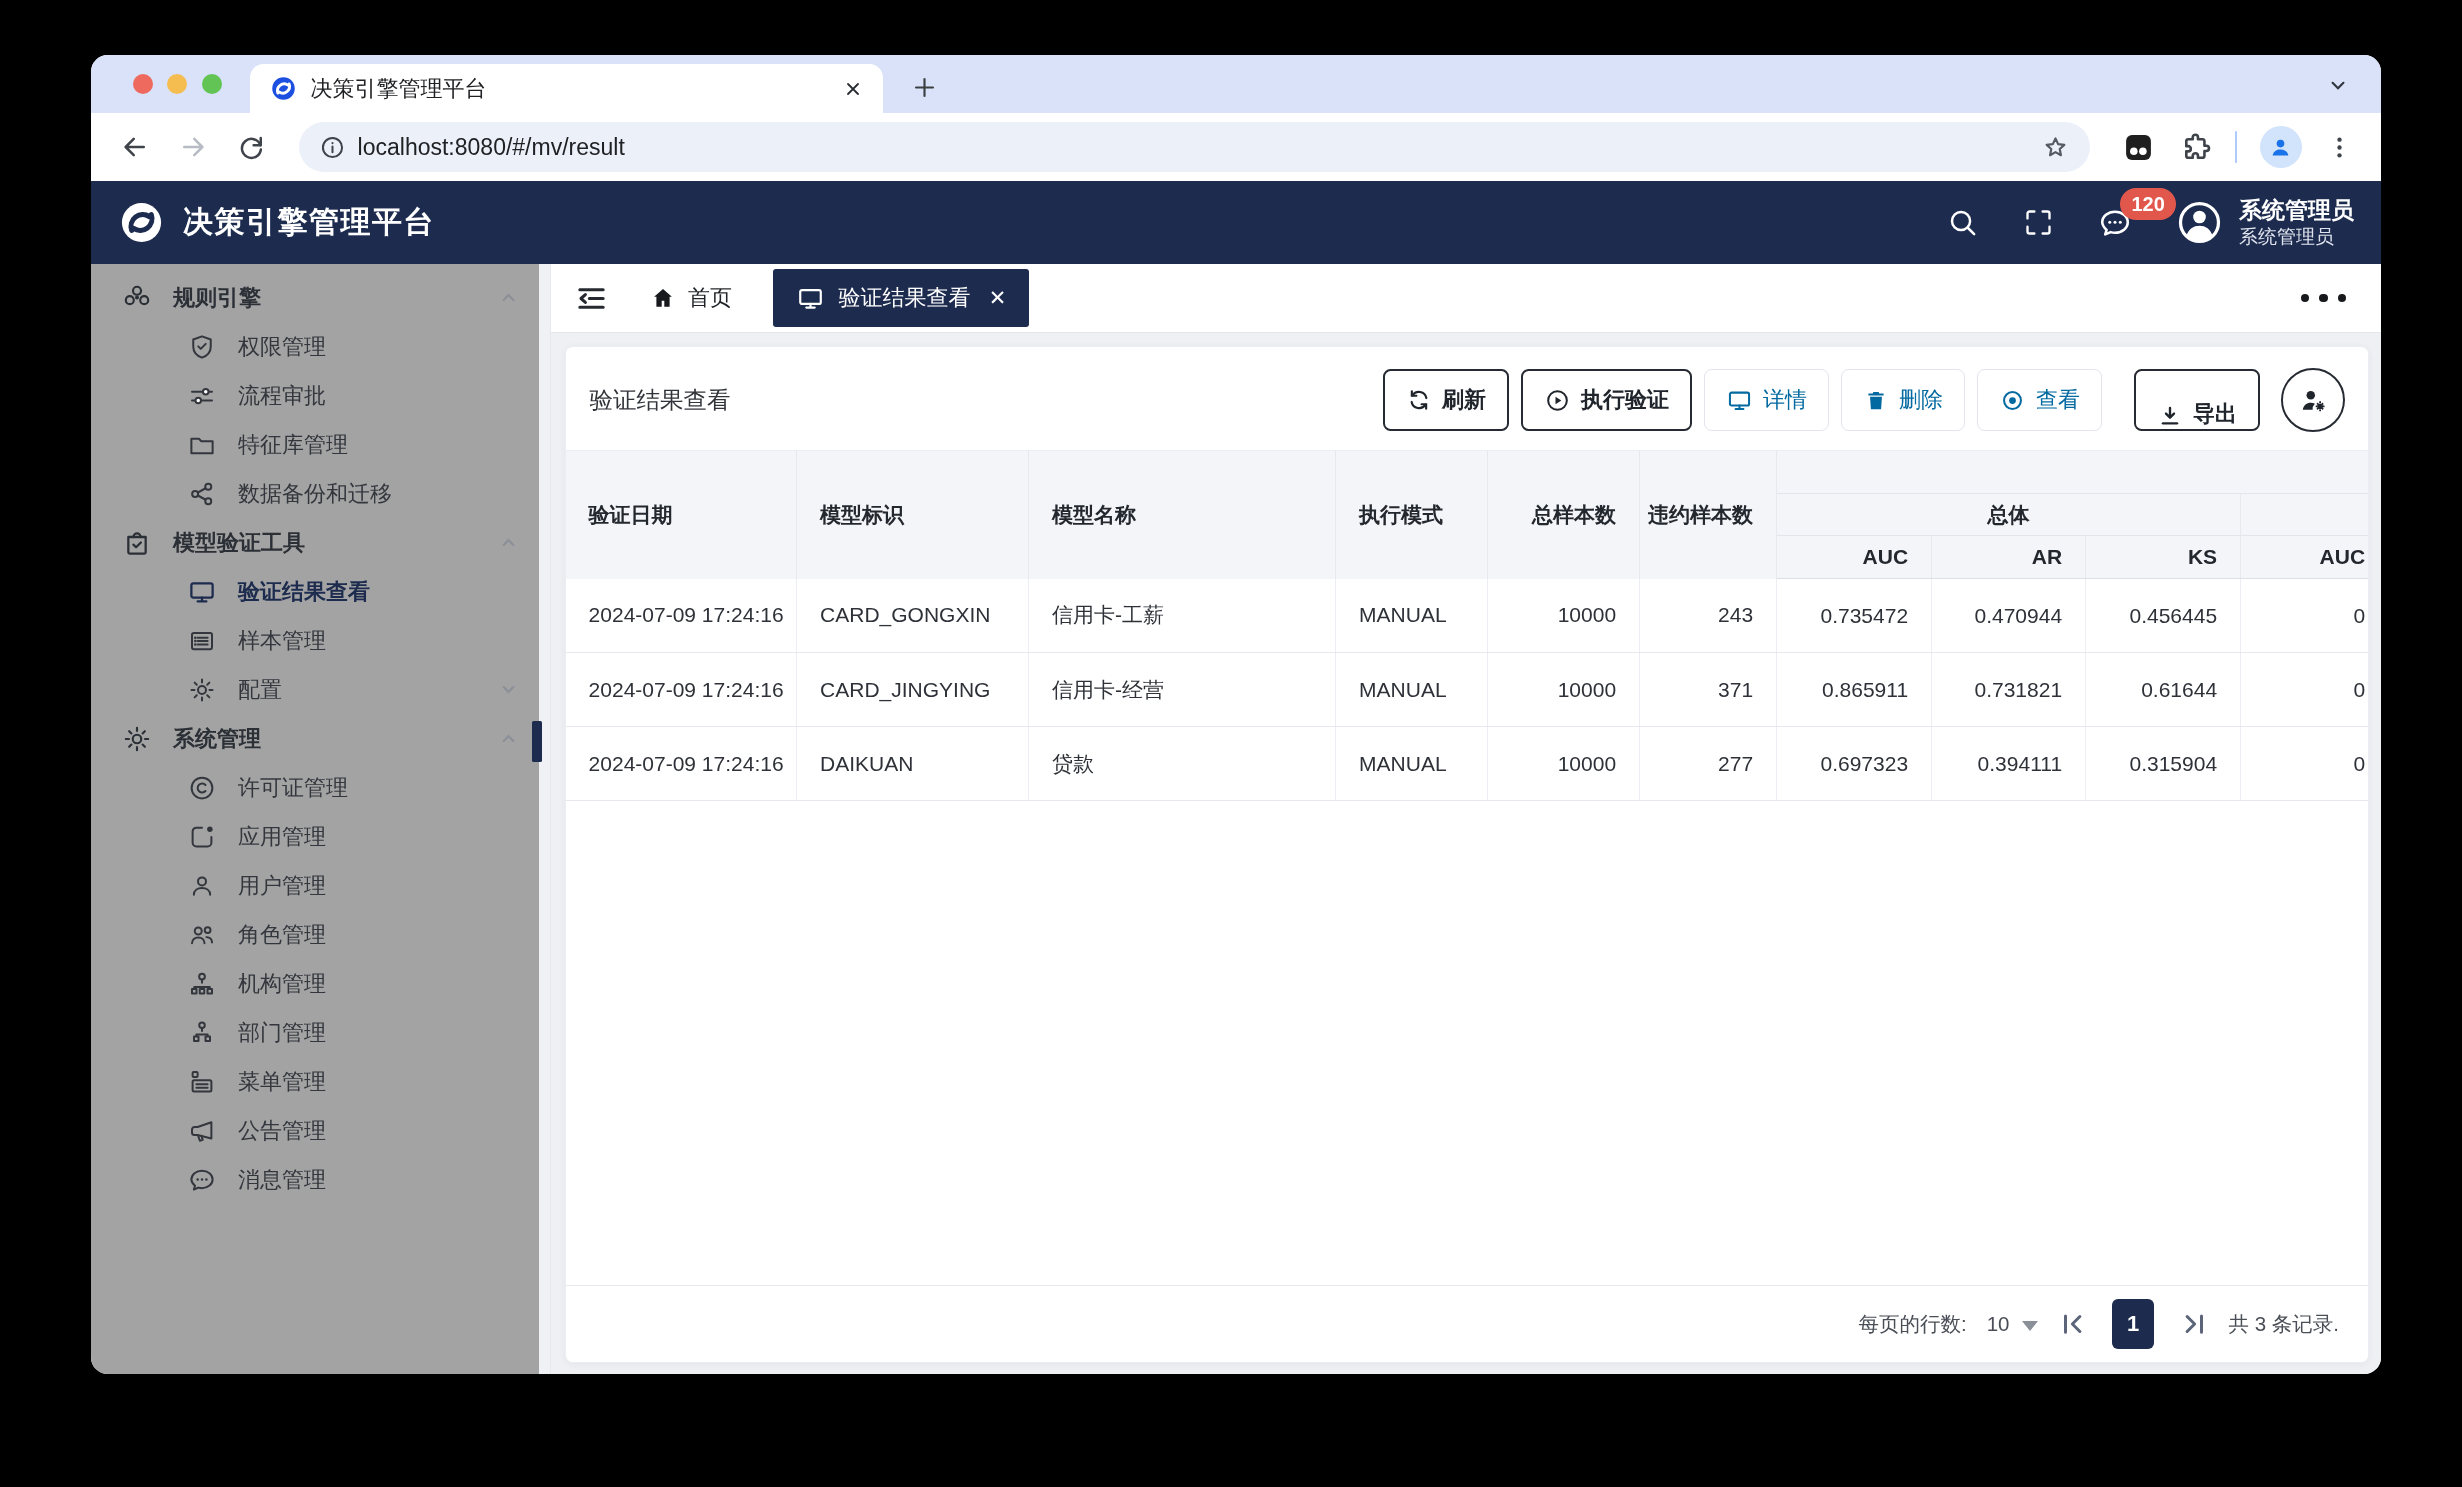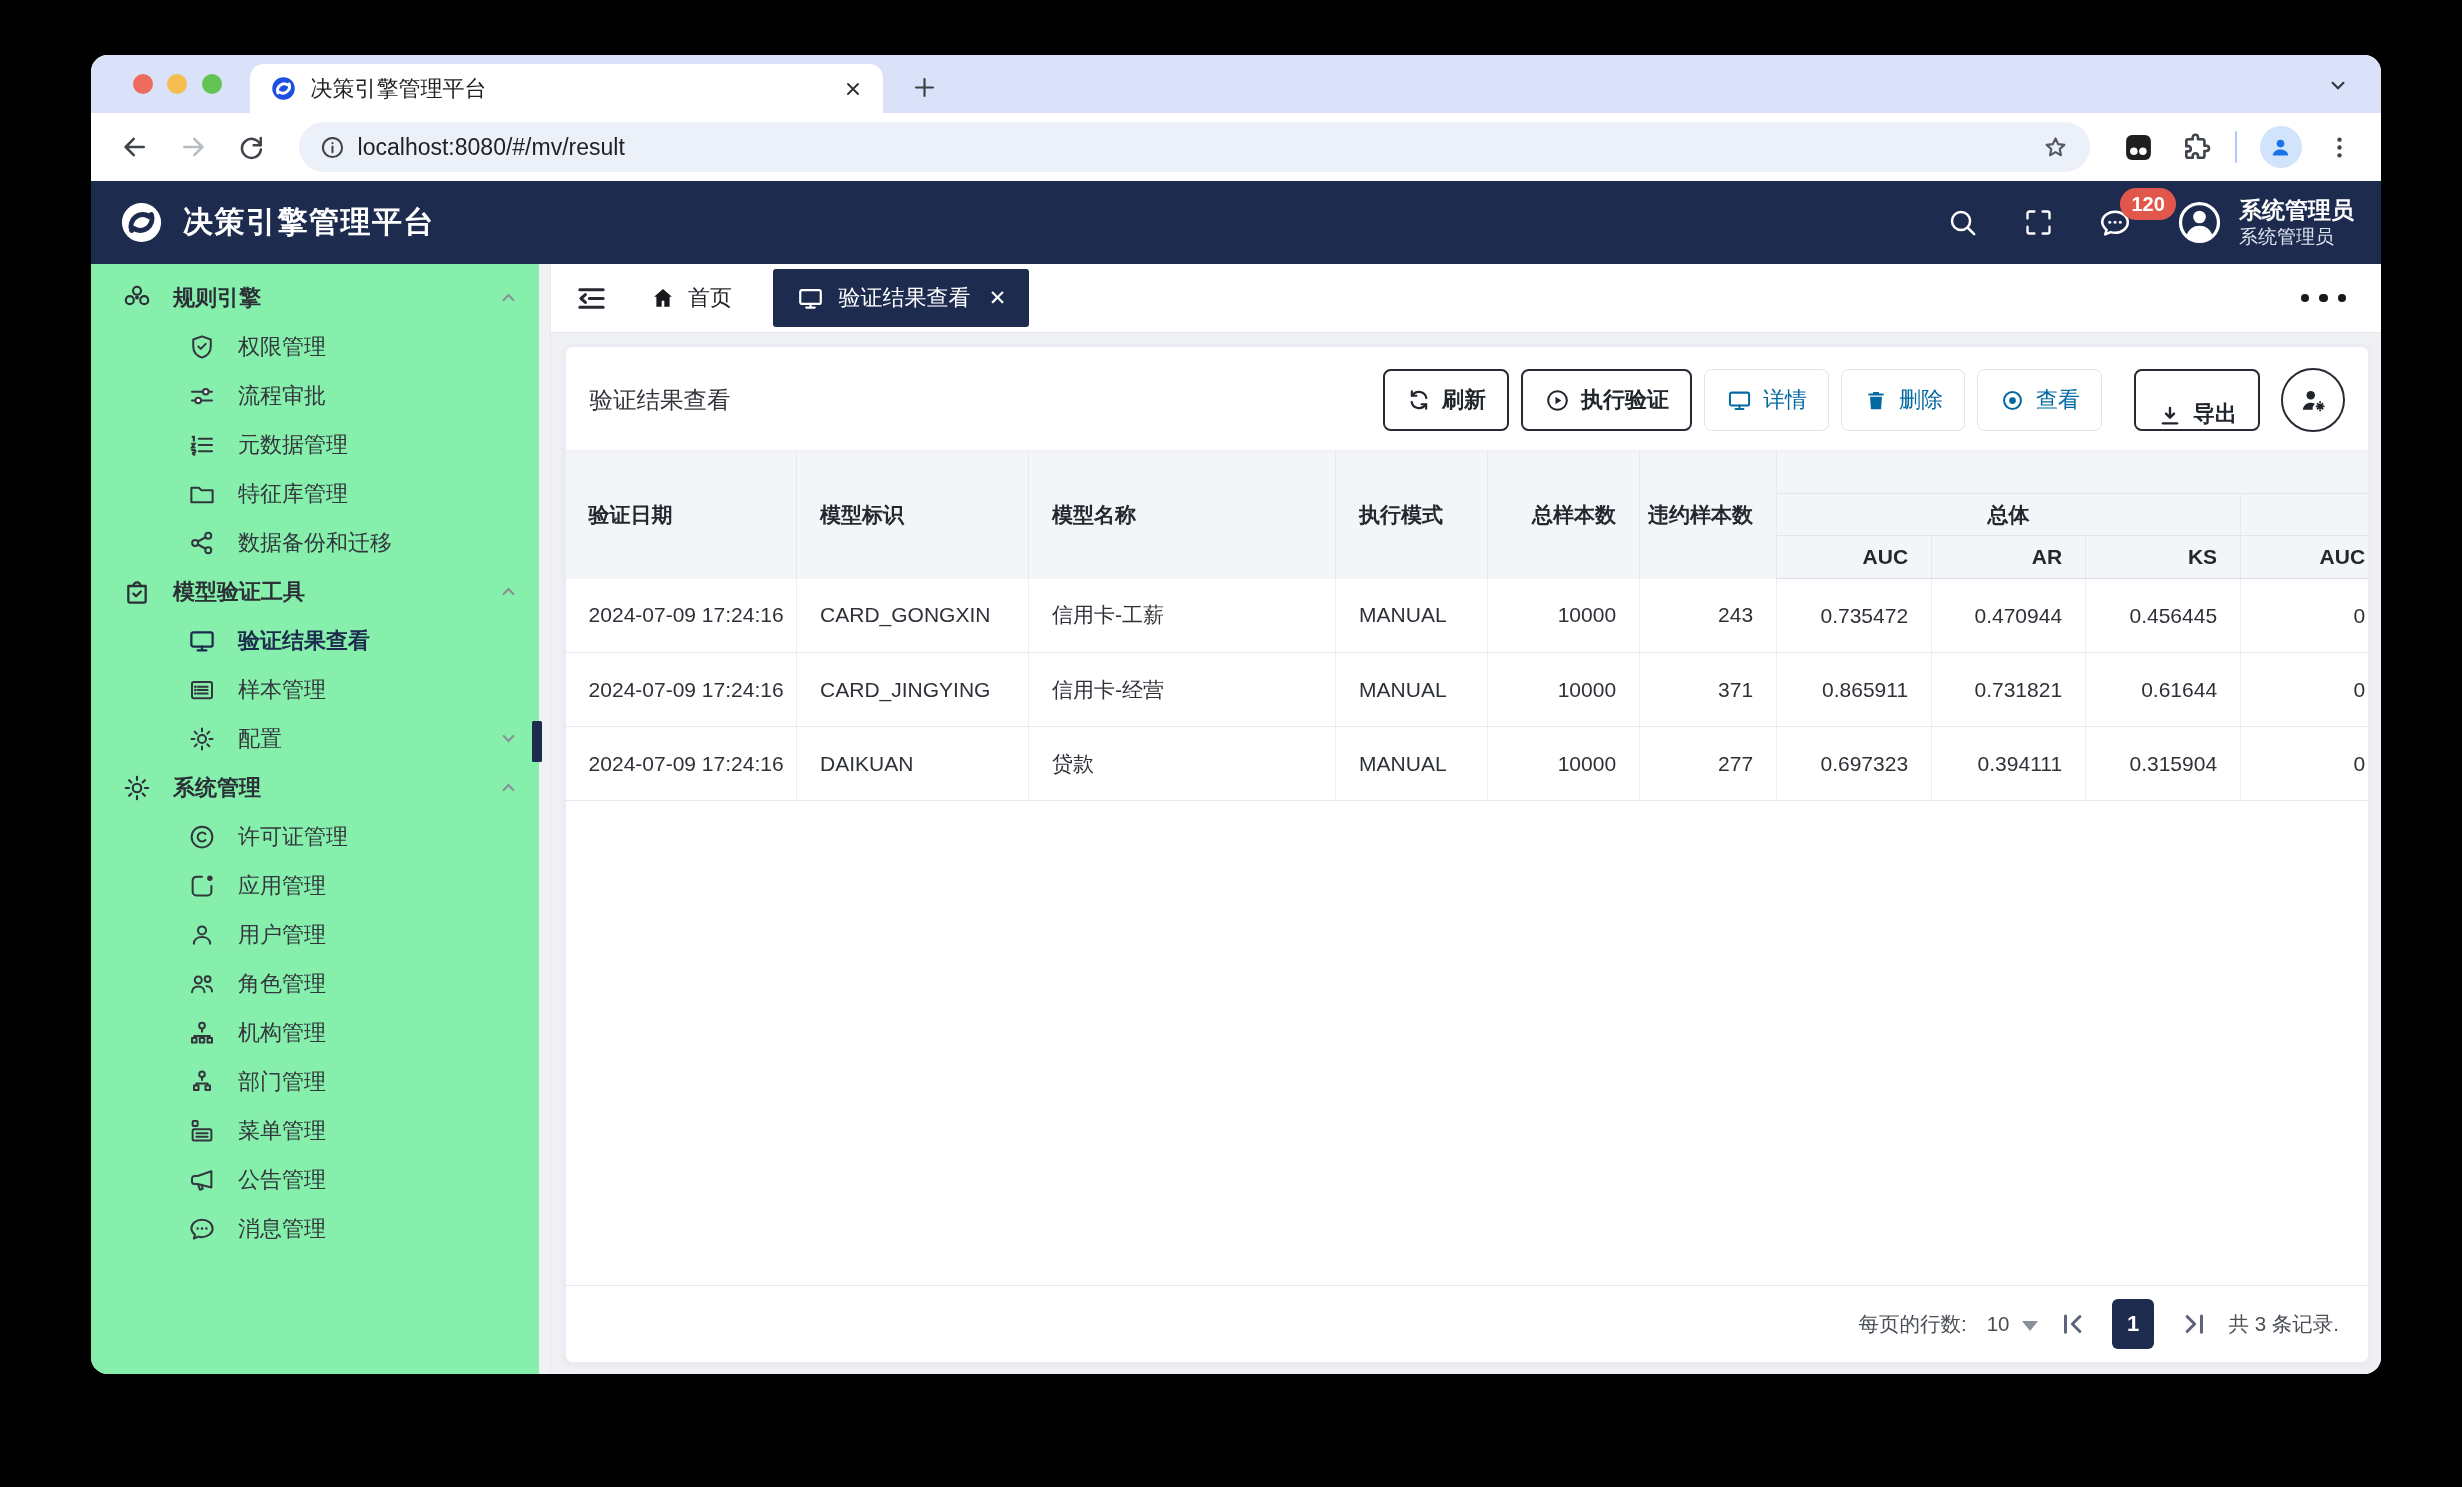--- a/index.html
+++ b/index.html
@@ -28,21 +28,21 @@
   .apptitle{font-size:30px;font-weight:700;margin-left:18px;letter-spacing:1.5px;white-space:nowrap;}
   .appbar-right{margin-left:auto;display:flex;align-items:center;gap:42px;}
   .abicon{color:#fff;display:flex;align-items:center;justify-content:center;}
   .chatwrap{position:relative;}
   .badge{position:absolute;top:-16.7px;left:23px;background:#e2574b;color:#fff;font-size:20px;line-height:32px;height:32px;padding:0 11.4px;border-radius:16px;font-weight:600;}
   .userblock{display:flex;align-items:center;gap:15px;}
   .uname{font-size:23px;font-weight:700;line-height:29px;}
   .urole{font-size:19px;color:#dfe3ee;line-height:24px;}
   
   .appbody{flex:1;display:flex;min-height:0;}
-  .sidebar{width:460px;background:#86efac;border-right:1.5px solid #e9e9ed;position:relative;flex:none;overflow:hidden;padding-top:9px;box-sizing:border-box;}
+  .sidebar{width:460px;background:#a3a3a3;border-right:1.5px solid #e9e9ed;position:relative;flex:none;overflow:hidden;padding-top:9px;box-sizing:border-box;}
   .strack{position:absolute;right:0;top:0;bottom:0;width:10.6px;background:#f0f1f4;}
   .aind{position:absolute;right:7.6px;top:457px;width:10px;height:41px;background:#1c2b4e;border-radius:1.5px;}
   .mi{height:49px;display:flex;align-items:center;color:#33373d;font-size:22px;padding-right:30px;}
   .mi .ic{width:32px;height:32px;flex:none;margin-right:20px;display:flex;align-items:center;justify-content:center;}
   .mi.lvl1{padding-left:30px;font-weight:700;color:#2b2f36;}
   .mi.lvl2{padding-left:95px;}
   .mi .chev{margin-left:auto;color:#8a8f98;}
   .mi.active{color:#1c2b4e;font-weight:700;}
   .main{flex:1;display:flex;flex-direction:column;min-width:0;background:#eef0f4;}
   .tagbar{height:68px;background:#fff;border-bottom:1.5px solid #e4e7ec;display:flex;align-items:center;padding:0 23px;gap:26px;flex:none;}
@@ -265,29 +265,20 @@
       </div>
       <div class="mi lvl2">
         <span class="ic">
             <svg width="30" height="30" viewBox="0 0 24 24" stroke="currentColor" stroke-width="1.6" fill="none" stroke-linecap="round">
               <path d="M4 8.5h16M4 15.5h16"></path>
               <circle cx="15" cy="8.5" r="2.2" fill="#fff"></circle>
               <circle cx="9" cy="15.5" r="2.2" fill="#fff"></circle>
             </svg>
           </span>
         <span>流程审批</span>
-      </div>
-      <div class="mi lvl2">
-        <span class="ic">
-            <svg width="30" height="30" viewBox="0 0 24 24" stroke="currentColor" stroke-width="1.7" fill="none" stroke-linecap="round">
-              <path d="M9.5 7h10.5M9.5 12h10.5M9.5 17h10.5"></path>
-              <path d="M4.5 5.5h1v3M4 11h2l-2 3h2M4 16h1.7a1 1 0 0 1 0 2H5a1 1 0 0 0 .7 1.7H6"></path>
-            </svg>
-          </span>
-        <span>元数据管理</span>
       </div>
       <div class="mi lvl2">
         <span class="ic">
             <svg width="30" height="30" viewBox="0 0 24 24" stroke="currentColor" stroke-width="1.6" fill="none" stroke-linejoin="round">
               <path d="M3.5 7h6l2 2h9v9.5h-17z"></path>
             </svg>
           </span>
         <span>特征库管理</span>
       </div>
       <div class="mi lvl2">

